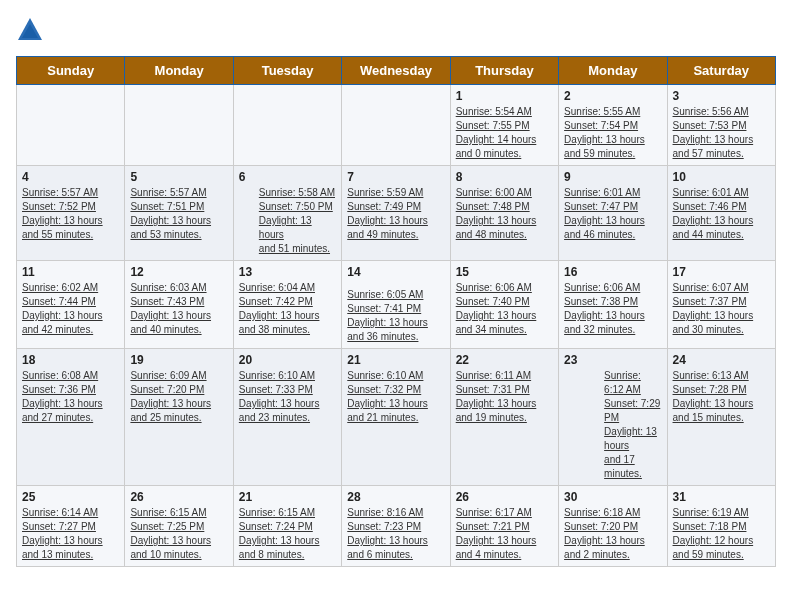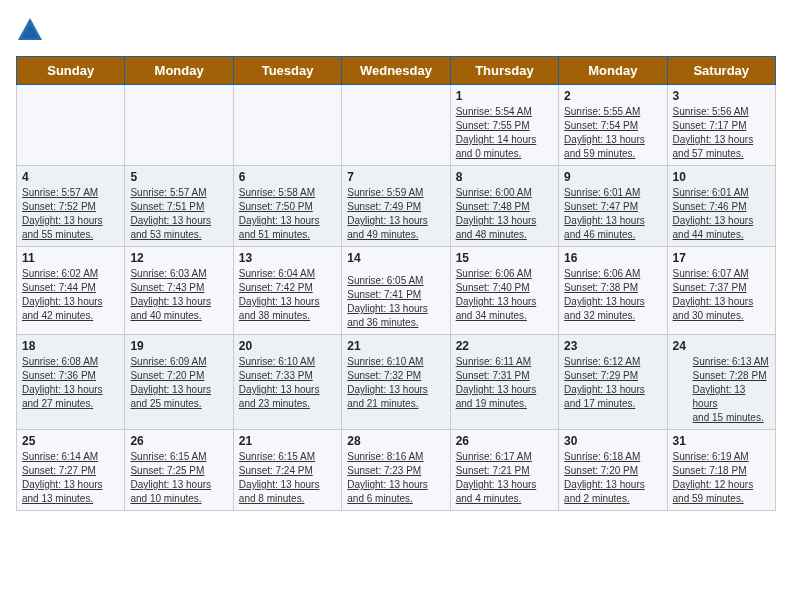--- a/index.html
+++ b/index.html
@@ -140,21 +140,21 @@
         <td>
           <span class="day-num">2</span>
           <div class="day-info" style="white-space: pre-line;">Sunrise: 5:55 AM
 Sunset: 7:54 PM
 Daylight: 13 hours
 and 59 minutes.</div>
         </td>
         <td>
           <span class="day-num">3</span>
           <div class="day-info" style="white-space: pre-line;">Sunrise: 5:56 AM
-Sunset: 7:17 PM
+Sunset: 7:53 PM
 Daylight: 13 hours
 and 57 minutes.</div>
         </td>
       </tr>
       <tr>
         <td>
           <span class="day-num">4</span>
           <div class="day-info" style="white-space: pre-line;">Sunrise: 5:57 AM
 Sunset: 7:52 PM
 Daylight: 13 hours
@@ -162,21 +162,21 @@
         </td>
         <td>
           <span class="day-num">5</span>
           <div class="day-info" style="white-space: pre-line;">Sunrise: 5:57 AM
 Sunset: 7:51 PM
 Daylight: 13 hours
 and 53 minutes.</div>
         </td>
         <td>
           <span class="day-num">6</span>
-          <div class="day-info" style="white-space: pre-line;">Sunrise: 5:58 AM
+          <div class="day-info" style="white-space: pre-line; margin-left: 20px;">Sunrise: 5:58 AM
 Sunset: 7:50 PM
 Daylight: 13 hours
 and 51 minutes.</div>
         </td>
         <td>
           <span class="day-num">7</span>
           <div class="day-info" style="white-space: pre-line;">Sunrise: 5:59 AM
 Sunset: 7:49 PM
 Daylight: 13 hours
 and 49 minutes.</div>
@@ -285,28 +285,28 @@
         </td>
         <td>
           <span class="day-num">22</span>
           <div class="day-info" style="white-space: pre-line;">Sunrise: 6:11 AM
 Sunset: 7:31 PM
 Daylight: 13 hours
 and 19 minutes.</div>
         </td>
         <td>
           <span class="day-num">23</span>
-          <div class="day-info" style="white-space: pre-line;">Sunrise: 6:12 AM
+          <div class="day-info" style="white-space: pre-line; margin-left: 40px;">Sunrise: 6:12 AM
 Sunset: 7:29 PM
 Daylight: 13 hours
 and 17 minutes.</div>
         </td>
         <td>
           <span class="day-num">24</span>
-          <div class="day-info" style="white-space: pre-line; margin-left: 20px;">Sunrise: 6:13 AM
+          <div class="day-info" style="white-space: pre-line;">Sunrise: 6:13 AM
 Sunset: 7:28 PM
 Daylight: 13 hours
 and 15 minutes.</div>
         </td>
       </tr>
       <tr>
         <td>
           <span class="day-num">25</span>
           <div class="day-info" style="white-space: pre-line;">Sunrise: 6:14 AM
 Sunset: 7:27 PM

